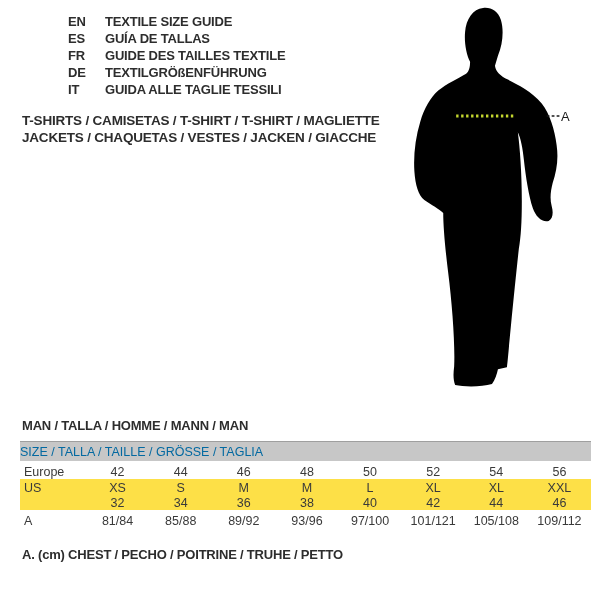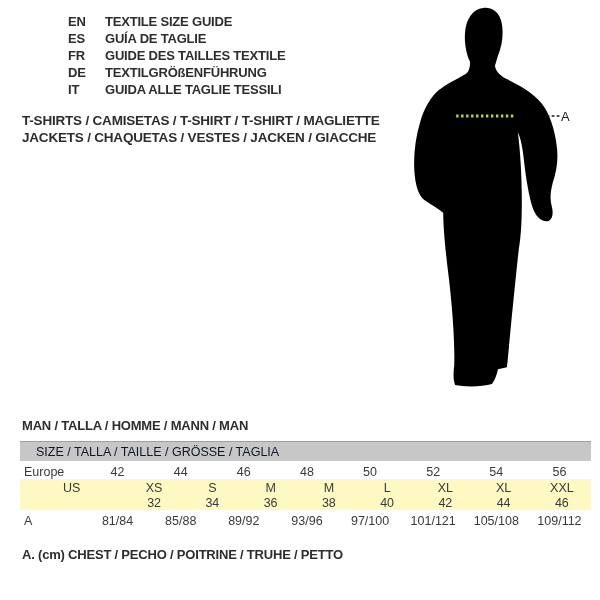--- a/index.html
+++ b/index.html
@@ -16,44 +16,44 @@
 
   
   .figure-wrap { position:absolute; left:412px; top:6px; width:150px; height:390px; }
   .measure-label { position:absolute; left:561px; top:109px; font-size:13px; font-weight:500; color:#1a1a1a; }
 
   
   .man-heading { position:absolute; left:22px; top:418px; font-size:13px; font-weight:bold; letter-spacing:-0.2px; }
 
   
   .size-table { position:absolute; left:20px; top:441px; width:571px; font-size:12.5px; color:#3a3a3a; }
-  .thead { background:#c7c7c7; border-top:1px solid #9f9f9f; height:20px; display:flex; align-items:center; padding-left:16px; color:#0f172a; }
+  .thead { background:#c7c7c7; border-top:1px solid #9f9f9f; height:20px; display:flex; align-items:center; padding-left:0; color:#0369a1; }
   .trow { display:flex; align-items:flex-end; }
-  .trow.shade { background:#fef9c3;padding-left:39px; }
+  .trow.shade { background:#fde047; }
   .r-europe { height:18px; }
   .r-us1 { height:16px; }
   .r-us2 { height:15px; }
   .r-a { height:18px; }
   .tlabel { flex:0 0 66px; padding-left:4px; text-align:left; }
   .tcell { flex:1 1 0; text-align:center; }
 
   
   .footnote { position:absolute; left:22px; top:547px; font-size:13px; font-weight:bold; letter-spacing:-0.2px; }
 </style>
 </head>
 <body>
 
 <div class="lang-list">
   <div class="lang-row">
     <span class="lang-code">EN</span>
     <span>TEXTILE SIZE GUIDE</span>
   </div>
   <div class="lang-row">
     <span class="lang-code">ES</span>
-    <span>GUÍA DE TAGLIE</span>
+    <span>GUÍA DE TALLAS</span>
   </div>
   <div class="lang-row">
     <span class="lang-code">FR</span>
     <span>GUIDE DES TAILLES TEXTILE</span>
   </div>
   <div class="lang-row">
     <span class="lang-code">DE</span>
     <span>TEXTILGRÖßENFÜHRUNG</span>
   </div>
   <div class="lang-row">

